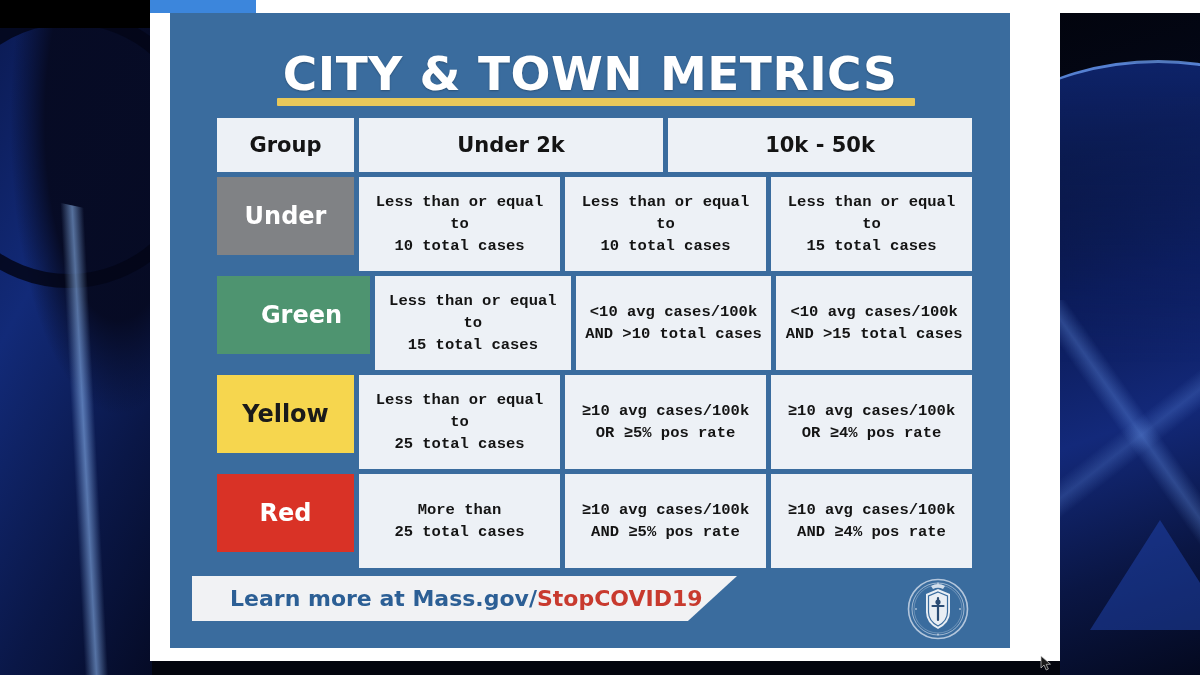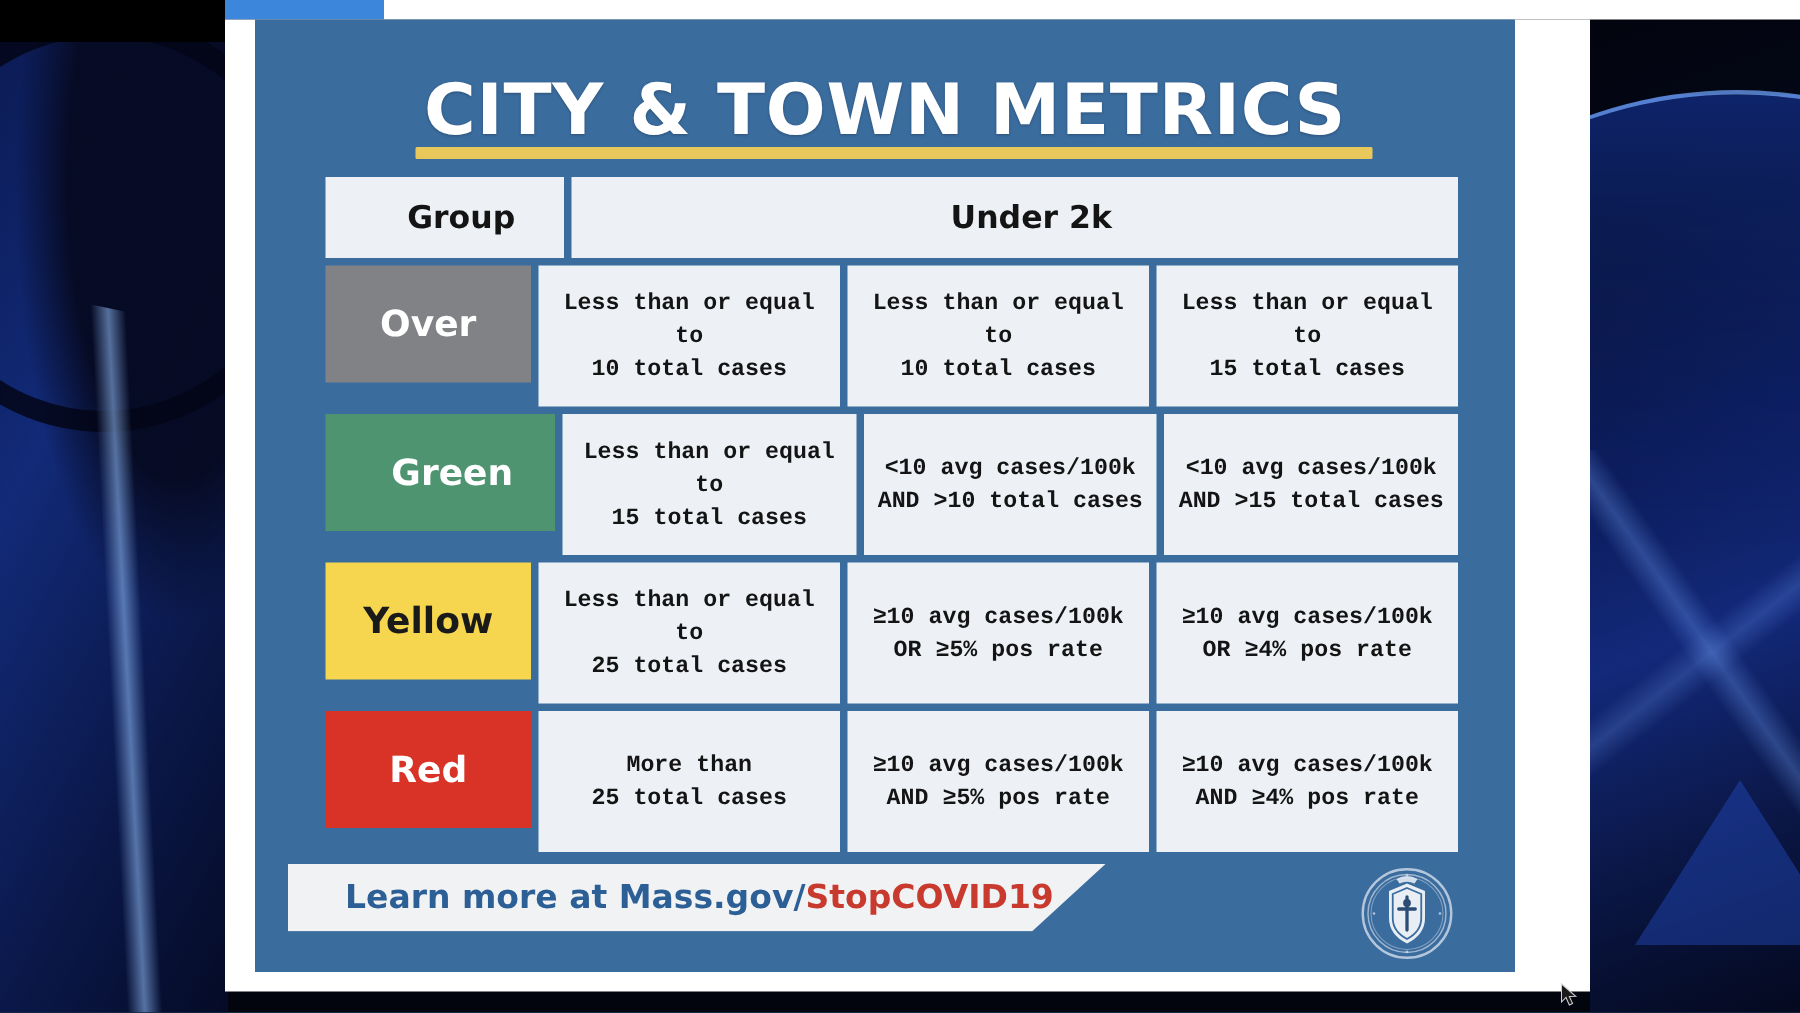--- a/index.html
+++ b/index.html
@@ -86,21 +86,21 @@
   .row{display:flex;gap:5px;}
   .pop-head{
     height:52px;background:#A6B6D2;color:#111;
     display:flex;align-items:center;justify-content:center;
     font-size:25px;font-weight:bold;width:100%;
     font-family:"DejaVu Sans","Liberation Sans",sans-serif;
   }
   .cell{
     background:#EDF1F6;display:flex;flex-direction:column;
     align-items:center;justify-content:center;text-align:center;
-    color:#141414;font-weight:bold;padding-left:22px;
+    color:#141414;font-weight:bold;
   }
   .col-group{width:137px;flex:none;}
   .col-data{flex:1 1 0;}
   .hdr{height:54px;font-size:21px;font-family:"DejaVu Sans","Liberation Sans",sans-serif;}
   .body-cell{height:94px;font-size:15.5px;line-height:1.42;padding:0 6px;
              font-family:Liberation Mono, monospace;}
   .swatch{
     height:78px;display:flex;align-items:center;justify-content:center;
     font-size:24px;font-weight:bold;
     font-family:"DejaVu Sans","Liberation Sans",sans-serif;
@@ -158,24 +158,25 @@
 
     <div class="title">CITY &amp; TOWN METRICS</div>
     <div class="title-rule"></div>
 
     <div class="table">
 
 
       <div class="row">
         <div class="cell col-group hdr">Group</div>
         <div class="cell col-data hdr">Under 2k</div>
-      </div>
-
-      <div class="row">
-        <div class="col-group swatch sw-grey">Over</div>
+        <div class="cell col-data hdr">10k - 50k</div>
+      </div>
+
+      <div class="row">
+        <div class="col-group swatch sw-grey">Under</div>
         <div class="cell col-data body-cell">
           <span>Less than or equal to</span>
           <span>10 total cases</span>
         </div>
         <div class="cell col-data body-cell">
           <span>Less than or equal to</span>
           <span>10 total cases</span>
         </div>
         <div class="cell col-data body-cell">
           <span>Less than or equal to</span>

